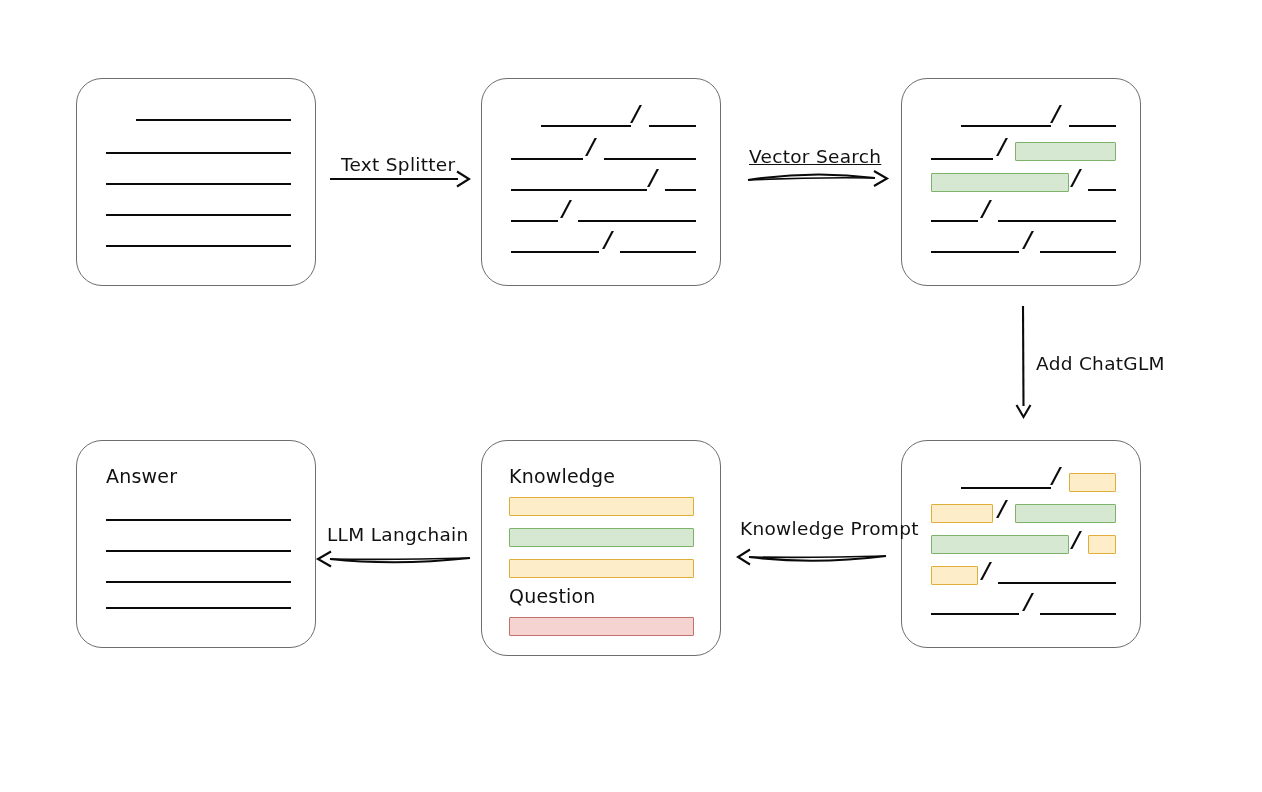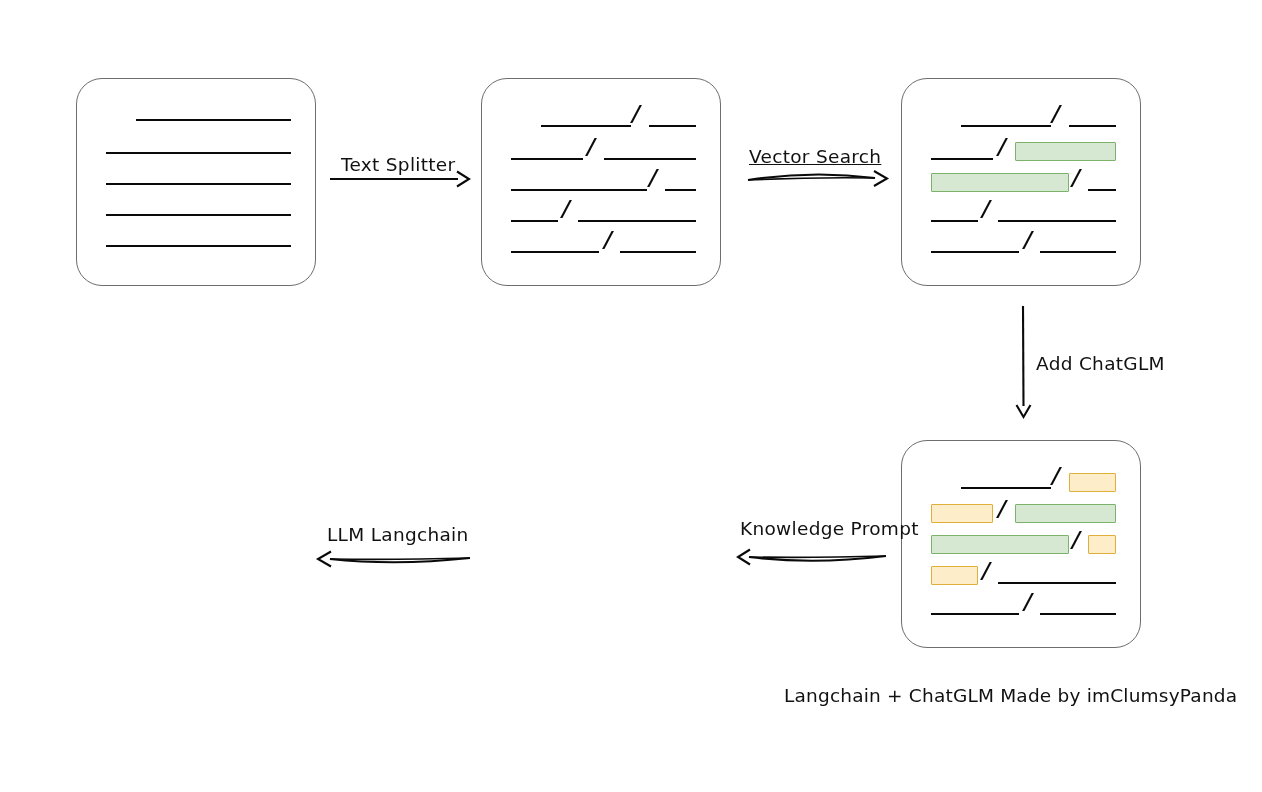--- a/index.html
+++ b/index.html
@@ -183,24 +183,38 @@
     <div class="rule" style="left:138px; top:172px; width:76px;"></div>
   </div>
 
   <div class="edge-label" style="left:740px; top:518px;">Knowledge Prompt</div>
   <svg class="arrow" style="left:738px; top:545px;" width="148" height="24" viewBox="0 0 148 24">
     <path d="M148,11 Q76,20 11,12" stroke-width="2.1"></path>
     <path d="M148,11 Q74,13 11,12" stroke-width="1.6"></path>
     <path d="M12,4.5 L0,12 L12,19.5" stroke-width="2.1" stroke-linejoin="miter"></path>
   </svg>
 
+  <div class="doc-box" style="left:481px; top:440px; width:240px; height:216px;">
+    <div class="box-label" style="left:27px; top:24px;">Knowledge</div>
+    <div class="chip chip-yellow" style="left:27px; top:56px; width:185px; height:19px;"></div>
+    <div class="chip chip-green" style="left:27px; top:87px; width:185px; height:19px;"></div>
+    <div class="chip chip-yellow" style="left:27px; top:118px; width:185px; height:19px;"></div>
+    <div class="box-label" style="left:27px; top:144px;">Question</div>
+    <div class="chip chip-red" style="left:27px; top:176px; width:185px; height:19px;"></div>
+  </div>
 
   <div class="edge-label" style="left:327px; top:524px;">LLM Langchain</div>
   <svg class="arrow" style="left:318px; top:548px;" width="152" height="22" viewBox="0 0 152 22">
     <path d="M152,10 Q78,18 12,11" stroke-width="2.1"></path>
     <path d="M152,10 Q76,12 12,11" stroke-width="1.6"></path>
     <path d="M13,3.5 L0,11 L13,18.5" stroke-width="2.1" stroke-linejoin="miter"></path>
   </svg>
 
-
-  <div class="footer-note" style="left:784px; top:685px;">Langchain + ChatGLM Made by imClumsyPanda</div>
+  <div class="doc-box" style="left:76px; top:440px; width:240px; height:208px;">
+    <div class="box-label" style="left:29px; top:24px;">Answer</div>
+    <div class="rule" style="left:29px; top:78px; width:185px;"></div>
+    <div class="rule" style="left:29px; top:109px; width:185px;"></div>
+    <div class="rule" style="left:29px; top:140px; width:185px;"></div>
+    <div class="rule" style="left:29px; top:166px; width:185px;"></div>
+  </div>
+
 
 </div>
 
 </body></html>

